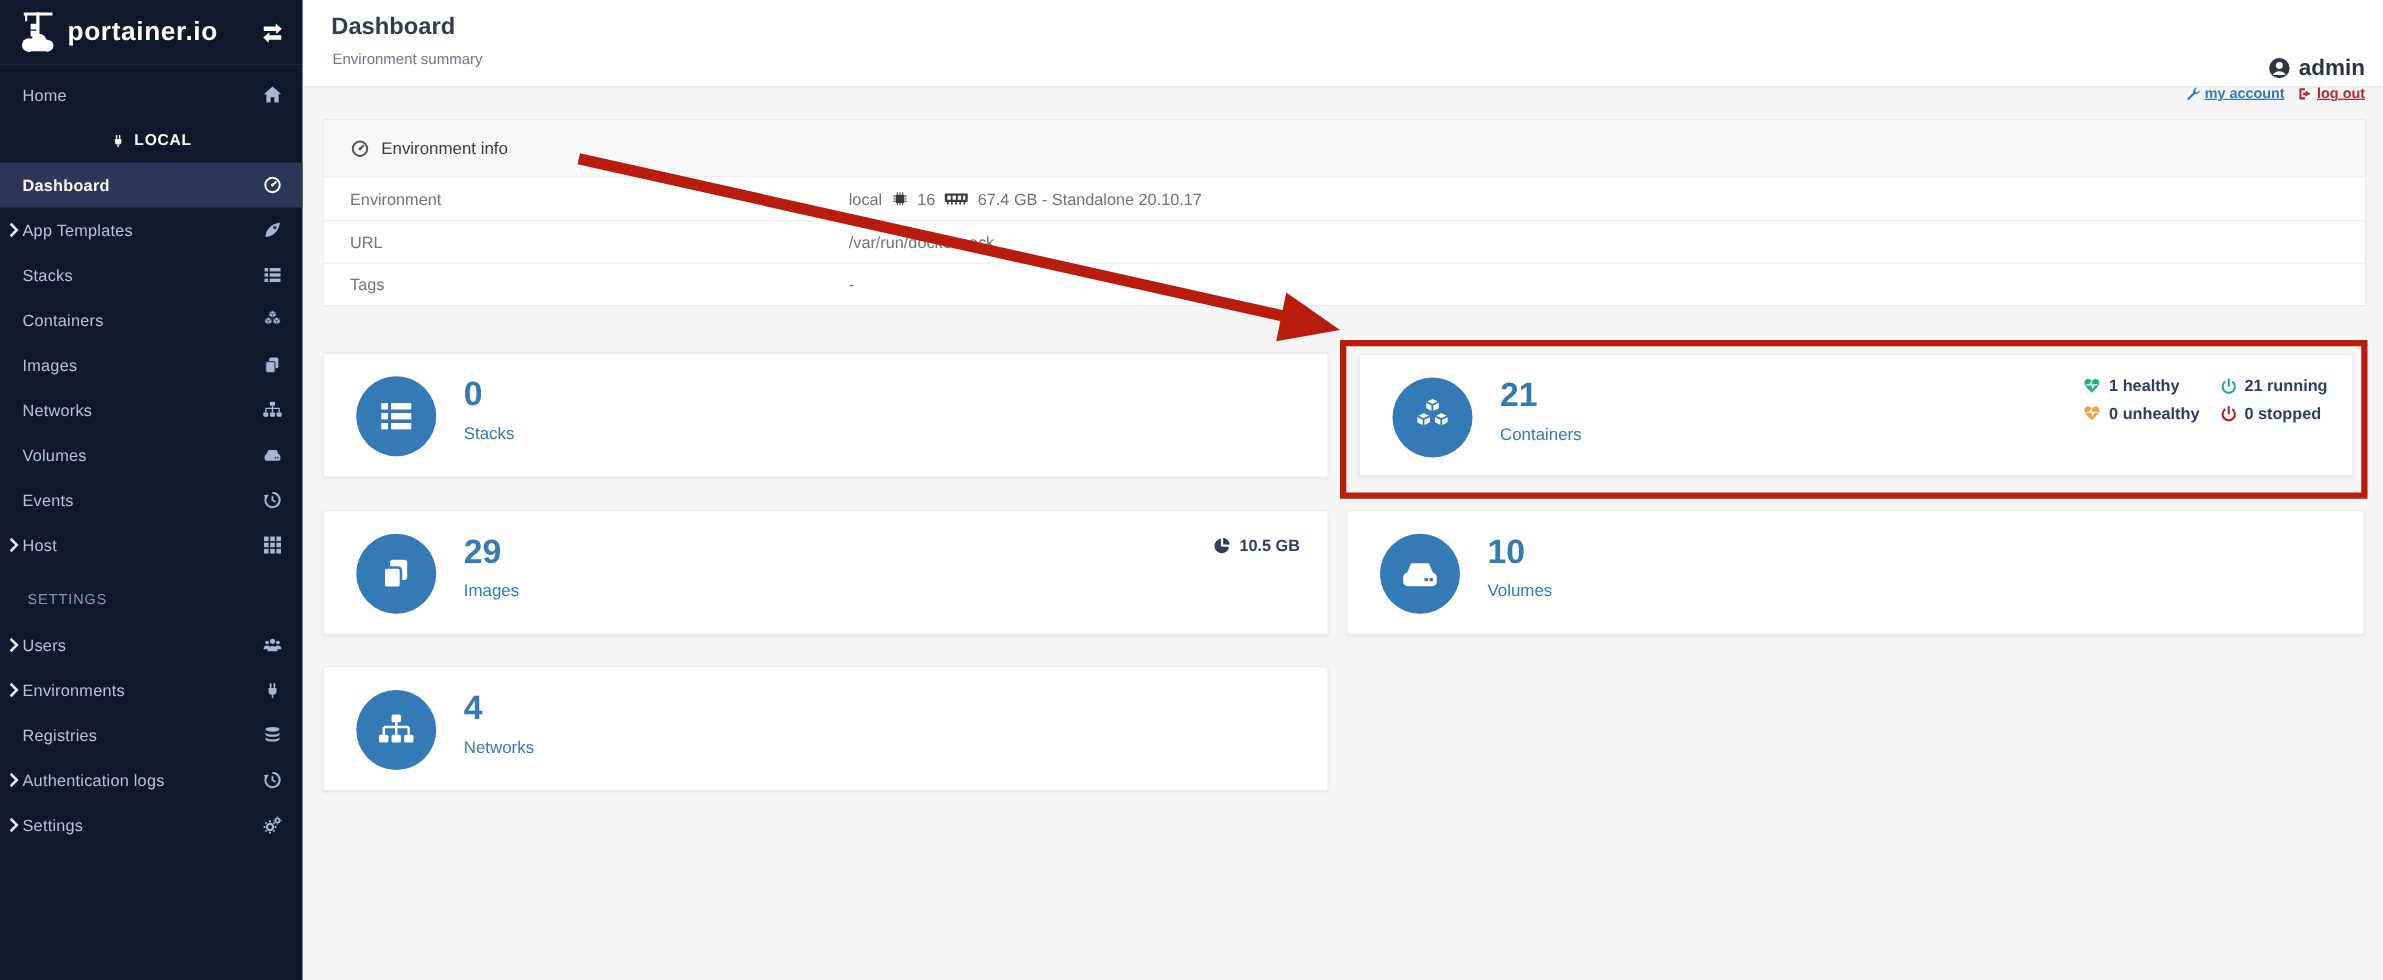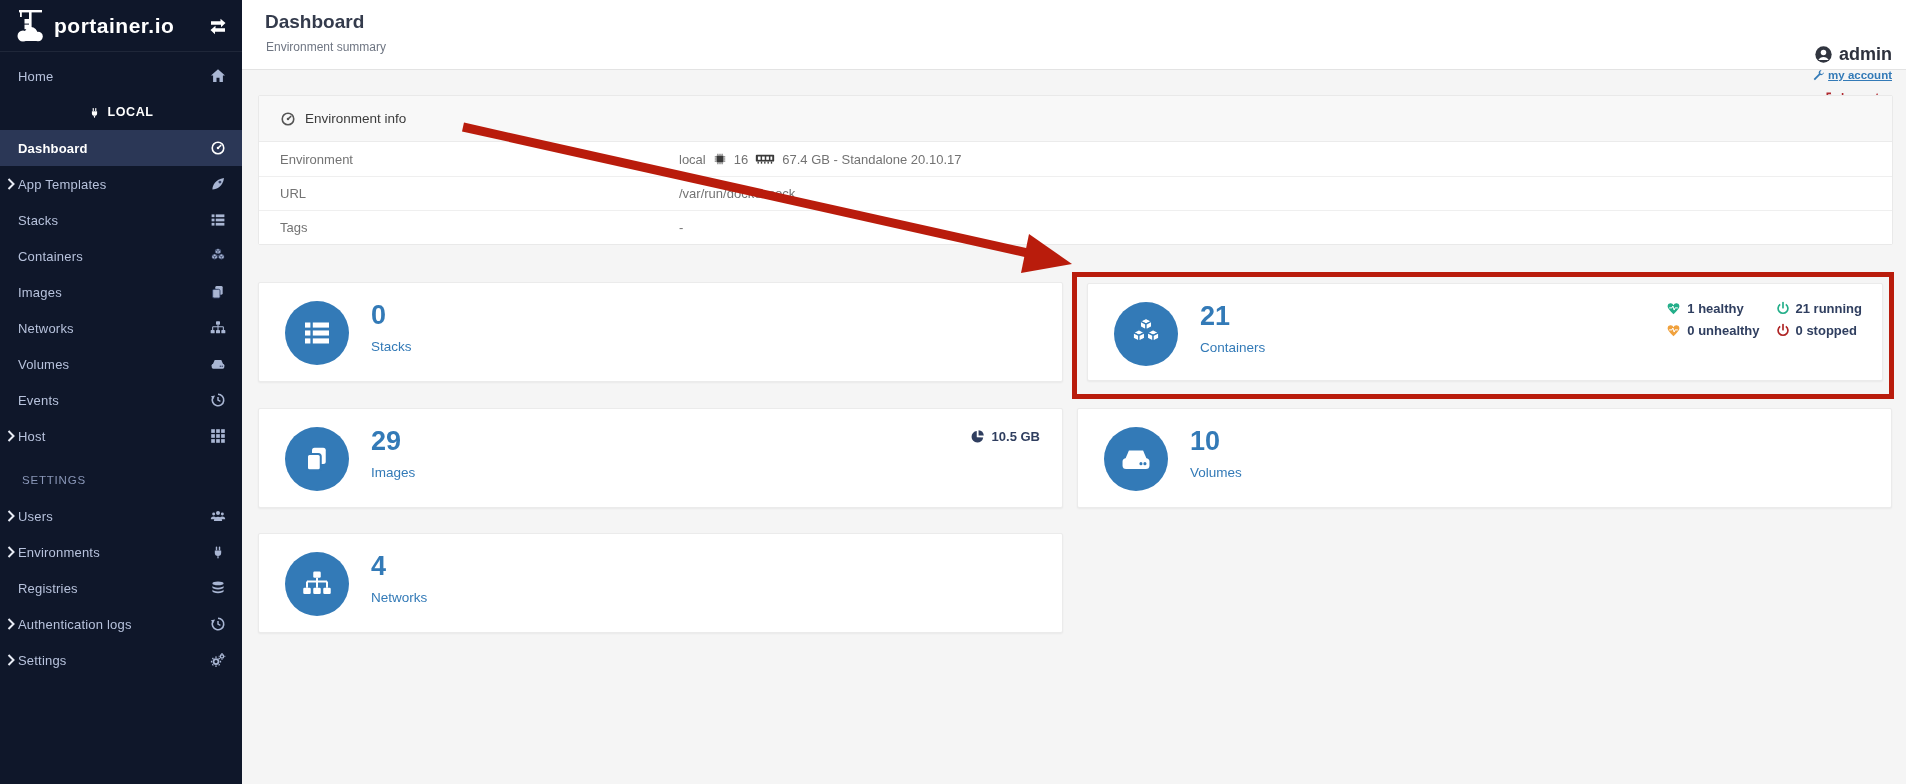--- a/index.html
+++ b/index.html
@@ -31,21 +31,21 @@
 
   
   #main { position:absolute; left:242px; top:0; width:1664px; height:784px; background:#f5f5f5; }
   #main-header { height:70px; background:#ffffff; border-bottom:1px solid #e3e3e3; position:relative; }
   #page-title { position:absolute; left:23px; top:11px; font-size:19px; font-weight:bold; color:#343b4c; }
   #page-subtitle { position:absolute; left:24px; top:40px; font-size:12px; color:#6f7683; }
   #user-box { position:absolute; right:14px; top:9px; text-align:right; }
   #user-line { display:flex; align-items:center; gap:6px; justify-content:flex-end;
     font-size:18px; font-weight:bold; color:#2e323e;margin-top:35px; }
   #account-links { margin-top:4px; font-size:11.5px; font-weight:bold; display:flex;
-    gap:10px; justify-content:flex-end; align-items:center;flex-direction:column; }
+    gap:10px; justify-content:flex-end; align-items:center; }
   #account-links a { text-decoration:underline; display:inline-flex; align-items:center; gap:4px; cursor:pointer; }
   #my-account-link { color:#337ab7; }
   #log-out-link { color:#b02a30; }
 
   
   #env-panel { position:absolute; left:16px; top:95px; width:1635px; background:#fff;
     border:1px solid #e9e9e9; border-radius:2px; }
   #env-panel-header { height:46px; display:flex; align-items:center; gap:9px;
     padding:0 21px; background:#f8f8f8; border-bottom:1px solid #ebebeb;
     font-size:13.5px; color:#3c3c3c; }
@@ -64,21 +64,21 @@
     color:#337ab7; line-height:1; }
   .card .card-label { position:absolute; left:112px; top:56px; font-size:13.5px; color:#337ab7; }
   #card-stacks   { left:16px;  top:282px; width:805px; height:100px; }
   #card-containers{ left:845px; top:283px; width:796px; height:98px; }
   #card-images   { left:16px;  top:408px; width:805px; height:100px; }
   #card-volumes  { left:835px; top:408px; width:815px; height:100px; }
   #card-networks { left:16px;  top:533px; width:805px; height:100px; }
 
   #container-stats { position:absolute; top:17px; right:20px; display:grid;
     grid-template-columns:auto auto; column-gap:16px; row-gap:7px; }
-  .stat { display:flex; align-items:flex-start; gap:6px; font-size:13px; font-weight:bold; color:#2f3e5f; }
+  .stat { display:flex; align-items:center; gap:6px; font-size:13px; font-weight:bold; color:#2f3e5f; }
   #images-size { position:absolute; top:20px; right:22px; display:flex; align-items:center;
     gap:7px; font-size:13px; font-weight:bold; color:#2f3e5f; }
 
   
   #red-box { position:absolute; left:830px; top:272px; width:822px; height:127px;
     border:5px solid #b91c0c; z-index:5; pointer-events:none; }
   #arrow-overlay { position:absolute; left:0; top:0; width:1664px; height:784px;
     z-index:6; pointer-events:none; }
 </style>
 </head>

